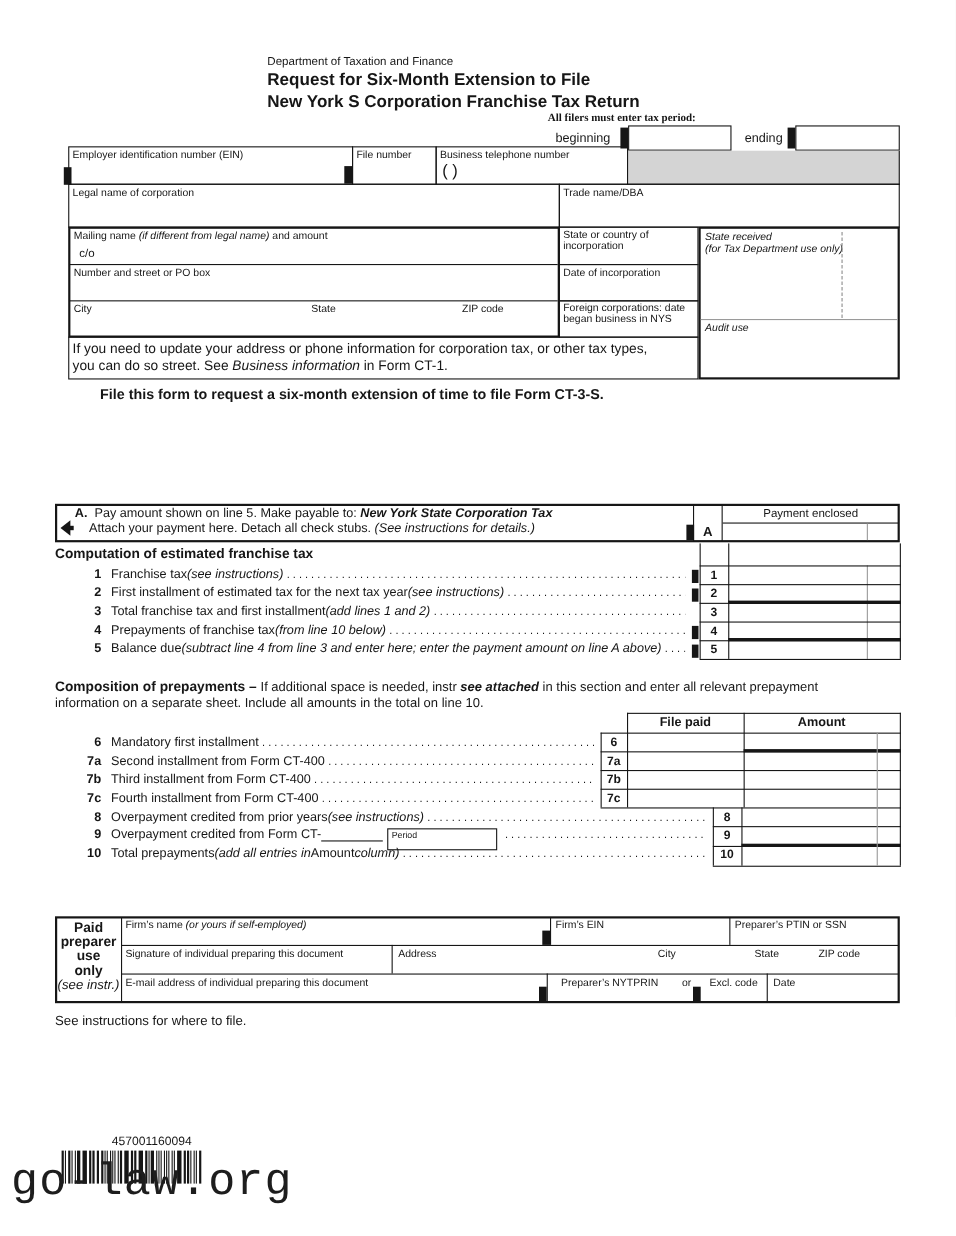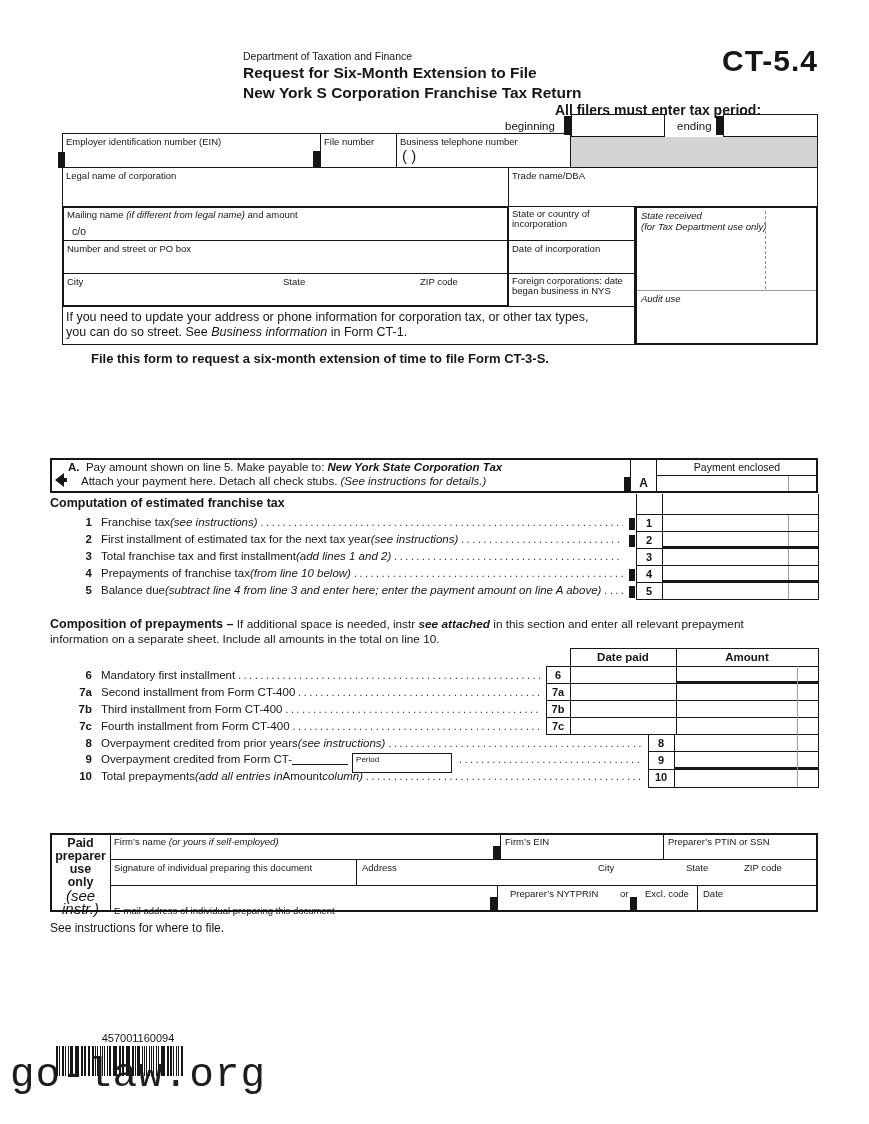--- a/index.html
+++ b/index.html
@@ -29,22 +29,21 @@
 </style>
 </head>
 <body>
 
 <div class="page">
 
 
   <div class="abs" style="left:243px;top:50px;font-size:10.5px;">Department of Taxation and Finance</div>
   <div class="abs bd" style="left:243px;top:84px;font-size:15.5px;">New York S Corporation Franchise Tax Return</div>
   <div class="abs bd" style="left:243px;top:64px;font-size:15.5px;">Request for Six-Month Extension to File</div>
-  <div class="abs bd" style="left:598px;top:44px;width:220px;font-size:30px;text-align:right;letter-spacing:1px;">CT-5.4</div>
-  <div class="abs bd" style="left:498px;top:102px;width:320px;font-size:14px;text-align:center;">All filers must enter tax period:</div>
+  <div class="abs bd" style="left:498px;top:102px;width:320px;font-size:10px;text-align:left;font-family:Liberation Serif, serif;">All filers must enter tax period:</div>
 
   <div class="abs" style="left:505px;top:120px;font-size:11.5px;">beginning</div>
   <div class="b1" style="left:571px;top:114px;width:94px;height:23px;background:#fff;"></div>
   <div class="abs" style="left:677px;top:120px;font-size:11.5px;">ending</div>
   <div class="b1" style="left:723px;top:114px;width:95px;height:23px;background:#fff;"></div>
   <div class="tick" style="left:564px;top:116px;width:7px;height:19px;"></div>
   <div class="tick" style="left:716px;top:116px;width:7px;height:19px;"></div>
 
   <div class="abs" style="left:570px;top:137px;width:248px;height:31px;background:#d4d4d4;border-right:1px solid #161616;border-bottom:1px solid #161616;box-sizing:border-box;"></div>
 
@@ -190,21 +189,21 @@
   <div class="ln" style="left:674px;top:767px;width:145px;height:3px;"></div>
   <div class="ln" style="left:648px;top:787px;width:171px;height:1px;"></div>
   <div class="ln" style="left:570px;top:648px;width:1px;height:86px;"></div>
   <div class="ln" style="left:676px;top:648px;width:1px;height:86px;"></div>
   <div class="ln" style="left:818px;top:648px;width:1px;height:139px;"></div>
   <div class="ln" style="left:546px;top:666px;width:1px;height:68px;"></div>
   <div class="ln" style="left:797px;top:666px;width:1px;height:121px;background:#9a9a9a;"></div>
   <div class="ln" style="left:648px;top:734px;width:1px;height:53px;"></div>
   <div class="ln" style="left:674px;top:734px;width:1px;height:53px;"></div>
 
-  <div class="colhead" style="left:570px;top:651px;width:106px;">Date paid</div>
+  <div class="colhead" style="left:570px;top:651px;width:106px;">File paid</div>
   <div class="colhead" style="left:676px;top:651px;width:142px;">Amount</div>
 
   <div class="numbox" style="left:546px;top:669px;width:24px;">6</div>
   <div class="numbox" style="left:546px;top:686px;width:24px;">7a</div>
   <div class="numbox" style="left:546px;top:703px;width:24px;">7b</div>
   <div class="numbox" style="left:546px;top:720px;width:24px;">7c</div>
   <div class="numbox" style="left:648px;top:737px;width:26px;">8</div>
   <div class="numbox" style="left:648px;top:754px;width:26px;">9</div>
   <div class="numbox" style="left:648px;top:771px;width:26px;">10</div>
 
@@ -264,21 +263,21 @@
       <span class="leader"></span>
     </div>
 
   <div class="b2" style="left:50px;top:833px;width:768px;height:79px;"></div>
   <div class="ln" style="left:110px;top:834px;width:1px;height:77px;"></div>
   <div class="abs bd" style="left:52px;top:837px;width:57px;font-size:12.5px;text-align:center;line-height:13px;">
     <div>Paid</div>
     <div>preparer</div>
     <div>use</div>
     <div>only</div>
-    <div class="it" style="font-weight:normal;font-size:15px;">(see instr.)</div>
+    <div class="it" style="font-weight:normal;font-size:12px;">(see instr.)</div>
   </div>
 
   <div class="ln" style="left:110px;top:859px;width:707px;height:1px;"></div>
   <div class="ln" style="left:110px;top:885px;width:707px;height:1px;"></div>
   <div class="ln" style="left:500px;top:834px;width:1px;height:25px;"></div>
   <div class="ln" style="left:663px;top:834px;width:1px;height:25px;"></div>
   <div class="ln" style="left:356px;top:859px;width:1px;height:26px;"></div>
   <div class="ln" style="left:497px;top:885px;width:1px;height:26px;"></div>
   <div class="ln" style="left:697px;top:885px;width:1px;height:26px;"></div>
 
@@ -294,21 +293,21 @@
   <div class="field" style="left:114px;top:873px;width:238px;height:11px;"></div>
   <div class="abs lbl" style="left:362px;top:863px;">Address</div>
   <div class="field" style="left:362px;top:873px;width:230px;height:11px;"></div>
   <div class="abs lbl" style="left:598px;top:863px;">City</div>
   <div class="abs lbl" style="left:686px;top:863px;">State</div>
   <div class="abs lbl" style="left:744px;top:863px;">ZIP code</div>
   <div class="field" style="left:598px;top:873px;width:80px;height:11px;"></div>
   <div class="field" style="left:686px;top:873px;width:50px;height:11px;"></div>
   <div class="field" style="left:744px;top:873px;width:70px;height:11px;"></div>
 
-  <div class="abs lbl" style="left:114px;top:889px;margin-top:17px;">E-mail address of individual preparing this document</div>
+  <div class="abs lbl" style="left:114px;top:889px;">E-mail address of individual preparing this document</div>
   <div class="field" style="left:114px;top:899px;width:375px;height:11px;"></div>
   <div class="abs lbl" style="left:510px;top:889px;">Preparer’s NYTPRIN</div>
   <div class="abs lbl" style="left:620px;top:889px;">or</div>
   <div class="abs lbl" style="left:645px;top:889px;">Excl. code</div>
   <div class="abs lbl" style="left:703px;top:889px;">Date</div>
   <div class="field" style="left:510px;top:899px;width:100px;height:11px;"></div>
   <div class="field" style="left:645px;top:899px;width:45px;height:11px;"></div>
   <div class="field" style="left:703px;top:899px;width:110px;height:11px;"></div>
   <div class="tick" style="left:490px;top:897px;width:7px;height:14px;"></div>
   <div class="tick" style="left:630px;top:897px;width:7px;height:14px;"></div>

